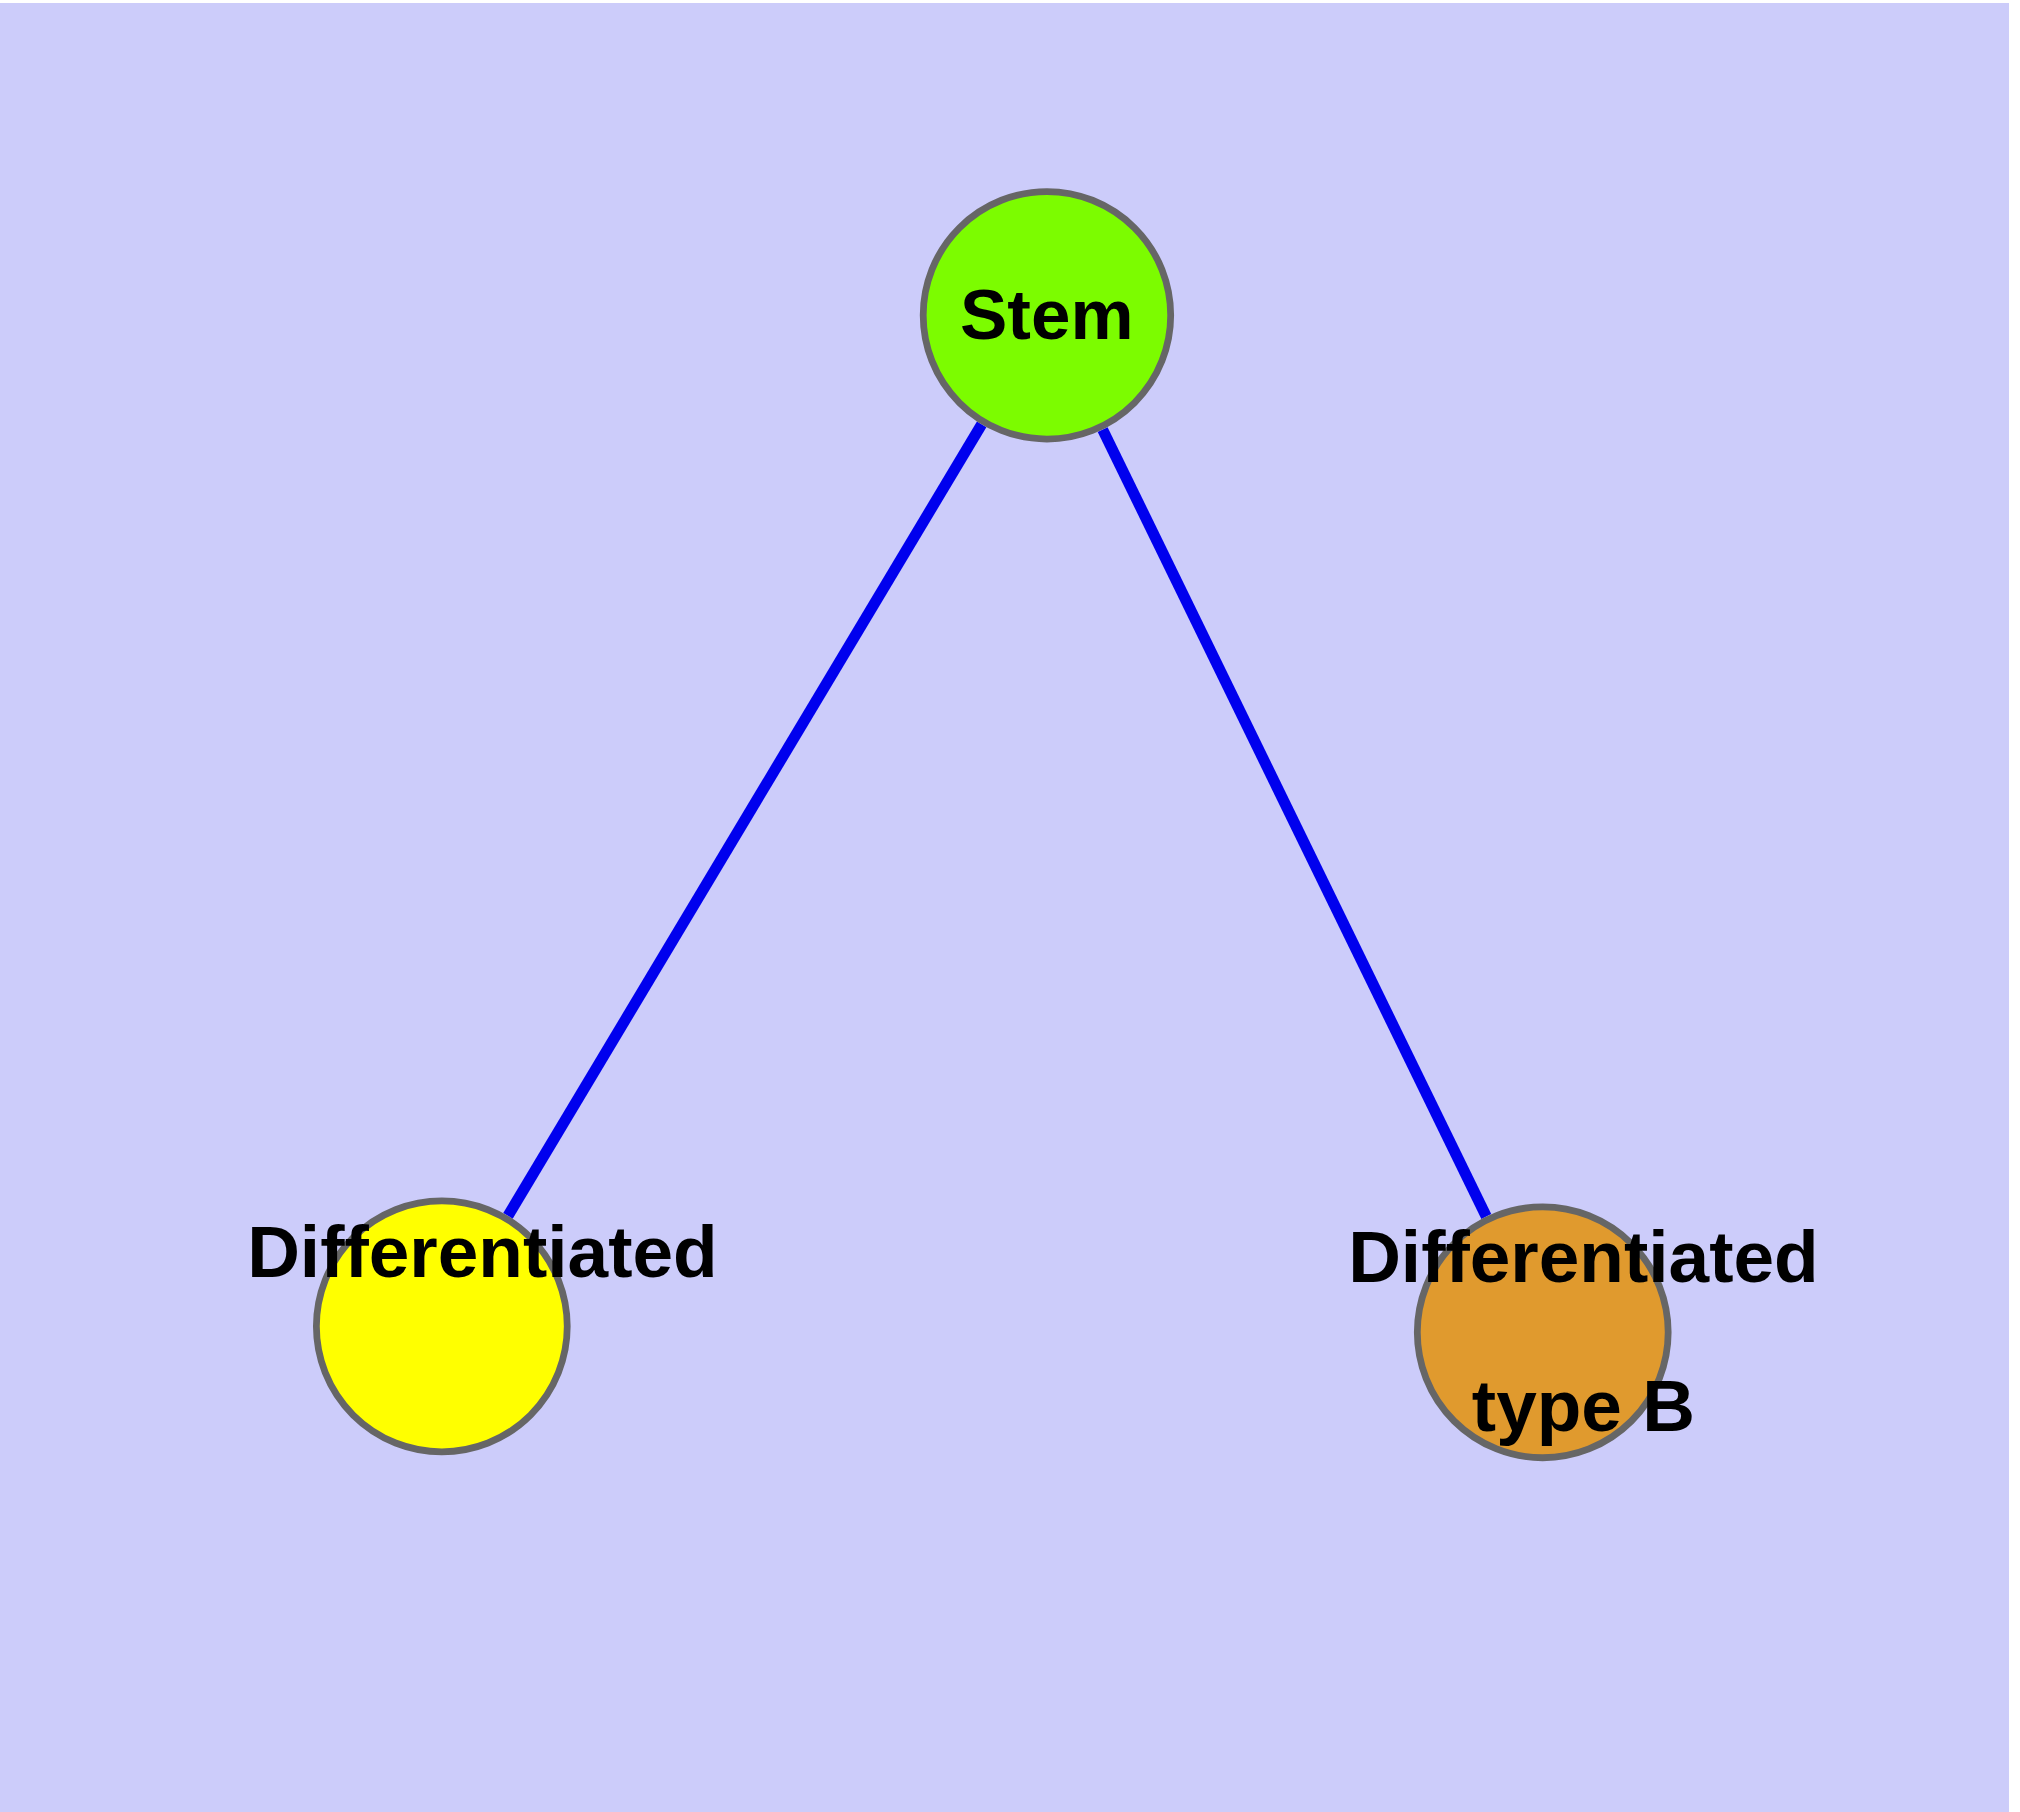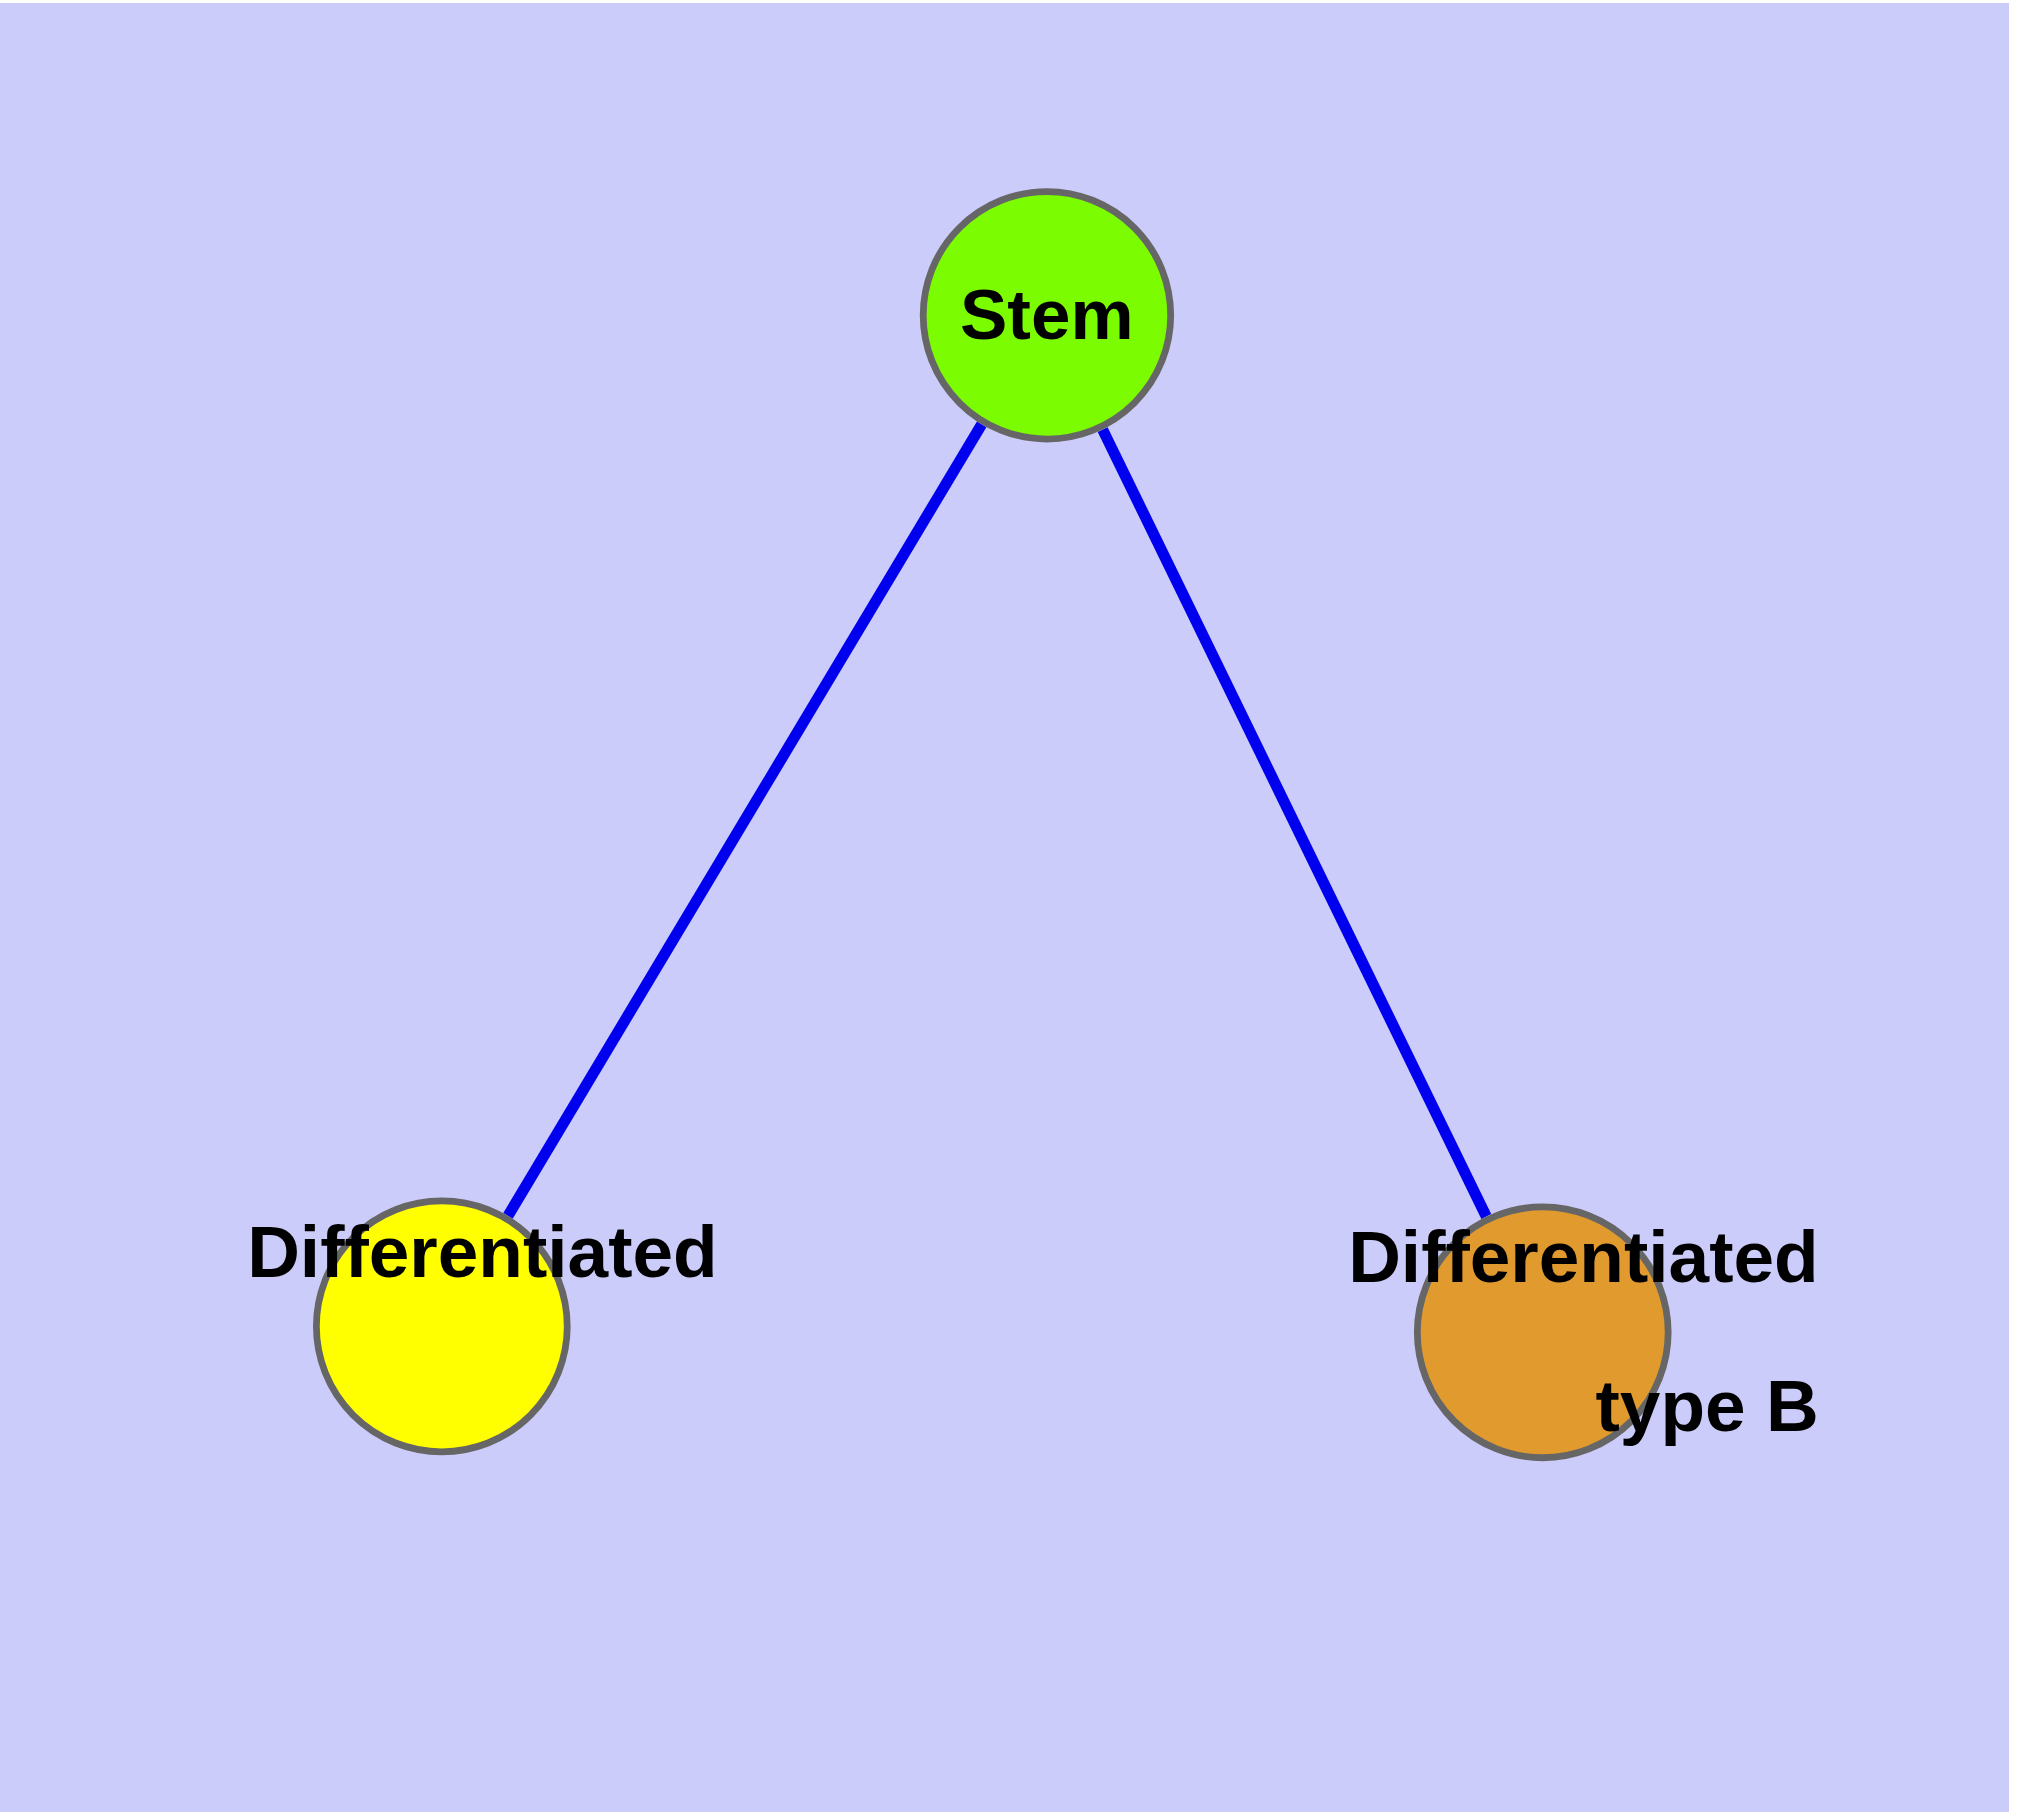--- a/index.html
+++ b/index.html
@@ -42,21 +42,20 @@
     line-height: 1.02;
     white-space: pre;
     pointer-events: none;
     -webkit-font-smoothing: antialiased;
   }
   .node-label.stem {
     font-size: 71px;
   }
   .node-label.diff {
     font-size: 73px;
-    text-align: right;
   }
 </style>
 </head>
 <body>
 
 <div id="canvas">
 
   <div id="graph-background" style="background: rgb(204, 204, 250);"></div>
 
   <svg id="graph-svg" viewBox="0 0 2384 2138" xmlns="http://www.w3.org/2000/svg">

